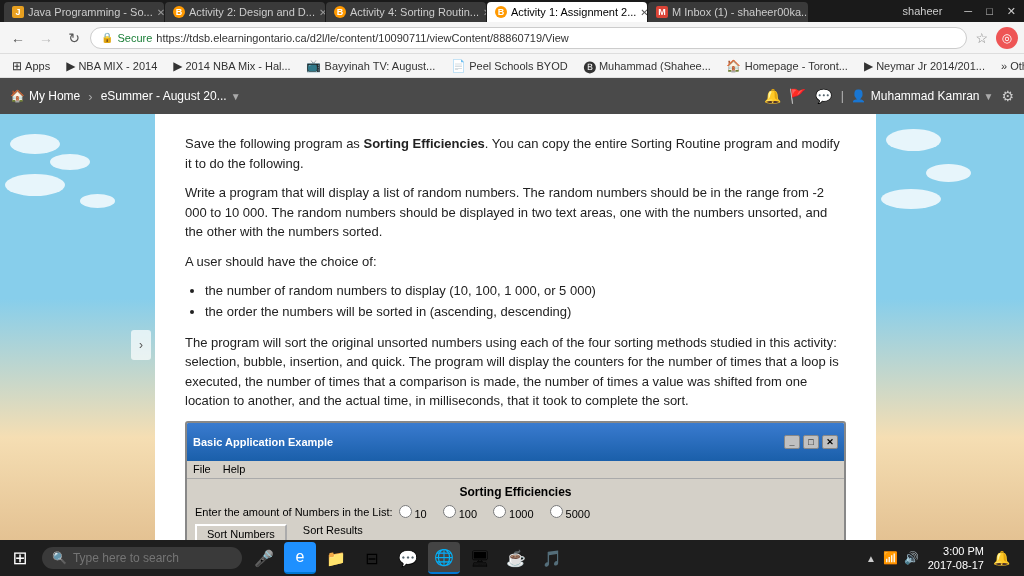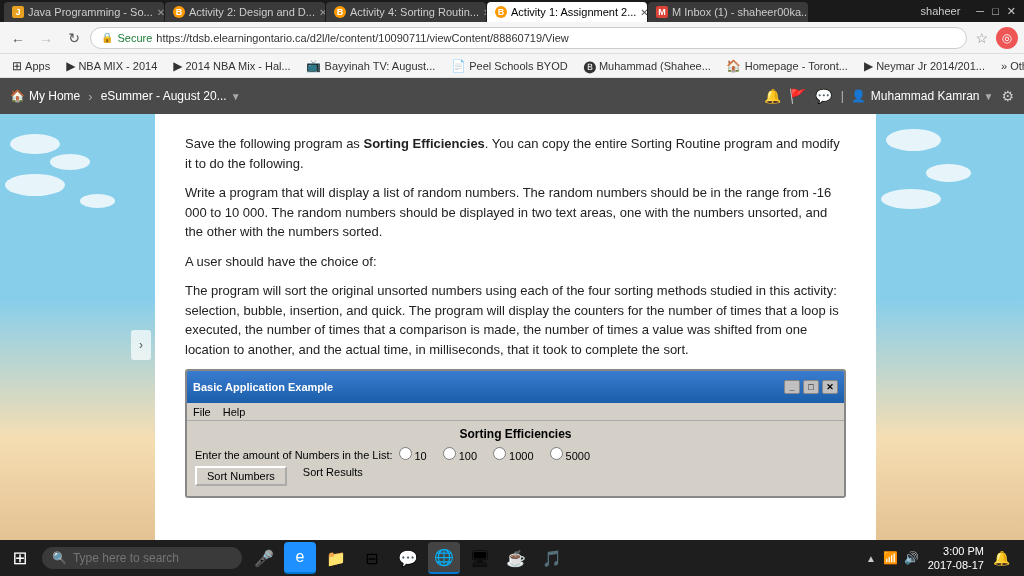--- a/index.html
+++ b/index.html
@@ -48,20 +48,21 @@
       flex-shrink: 0;
     }
     .tab-close {
       margin-left: 4px;
       font-size: 10px;
       color: #999;
     }
     .title-bar-controls {
       display: flex;
       align-items: center;
+      gap: 6px;
       font-size: 11px;
       color: #ccc;
     }
     .title-bar-controls span { cursor: pointer; padding: 2px 4px; }
 
     
     .address-bar {
       height: 32px;
       background: #f5f5f5;
       border-bottom: 1px solid #ddd;
@@ -218,21 +219,21 @@
 
     
     .sample-app-window {
       border: 2px solid #888;
       border-radius: 3px;
       overflow: hidden;
       margin-top: 8px;
     }
     .sample-app-titlebar {
       background: linear-gradient(to bottom, #3a7bcf, #1a5faa);
-      height: 32px;
+      height: 38px;
       display: flex;
       align-items: center;
       justify-content: space-between;
       padding: 0 6px;
       color: #fff;
       font-size: 11px;
       font-weight: bold;
     }
     .sample-app-controls { display: flex; gap: 3px; }
     .sample-app-ctrl {
@@ -490,24 +491,28 @@
     <div class="cloud" style="width:35px;height:14px;top:80px;left:80px;"></div>
     <div class="left-sidebar-arrow">›</div>
   </div>
 
   <div class="content-area">
 
     <p>
       <span>Save the following program as </span><strong>Sorting Efficiencies</strong><span>. You can copy the entire Sorting Routine program and modify it to do the following.</span>
     </p>
 
-    <p>Write a program that will display a list of random numbers. The random numbers should be in the range from -16 000 to 10 000. The random numbers should be displayed in two text areas, one with the numbers unsorted, and the other with the numbers sorted.</p>
+    <p>Write a program that will display a list of random numbers. The random numbers should be in the range from -2 000 to 10 000. The random numbers should be displayed in two text areas, one with the numbers unsorted, and the other with the numbers sorted.</p>
 
     <p>A user should have the choice of:</p>
 
+    <ul>
+      <li>the number of random numbers to display (10, 100, 1 000, or 5 000)</li>
+      <li>the order the numbers will be sorted in (ascending, descending)</li>
+    </ul>
 
     <p>The program will sort the original unsorted numbers using each of the four sorting methods studied in this activity: selection, bubble, insertion, and quick. The program will display the counters for the number of times that a loop is executed, the number of times that a comparison is made, the number of times a value was shifted from one location to another, and the actual time, in milliseconds, that it took to complete the sort.</p>
 
 
     <div class="sample-app-window">
       <div class="sample-app-titlebar">
         <span>Basic Application Example</span>
         <div class="sample-app-controls">
           <div class="sample-app-ctrl">_</div>
           <div class="sample-app-ctrl">□</div>

